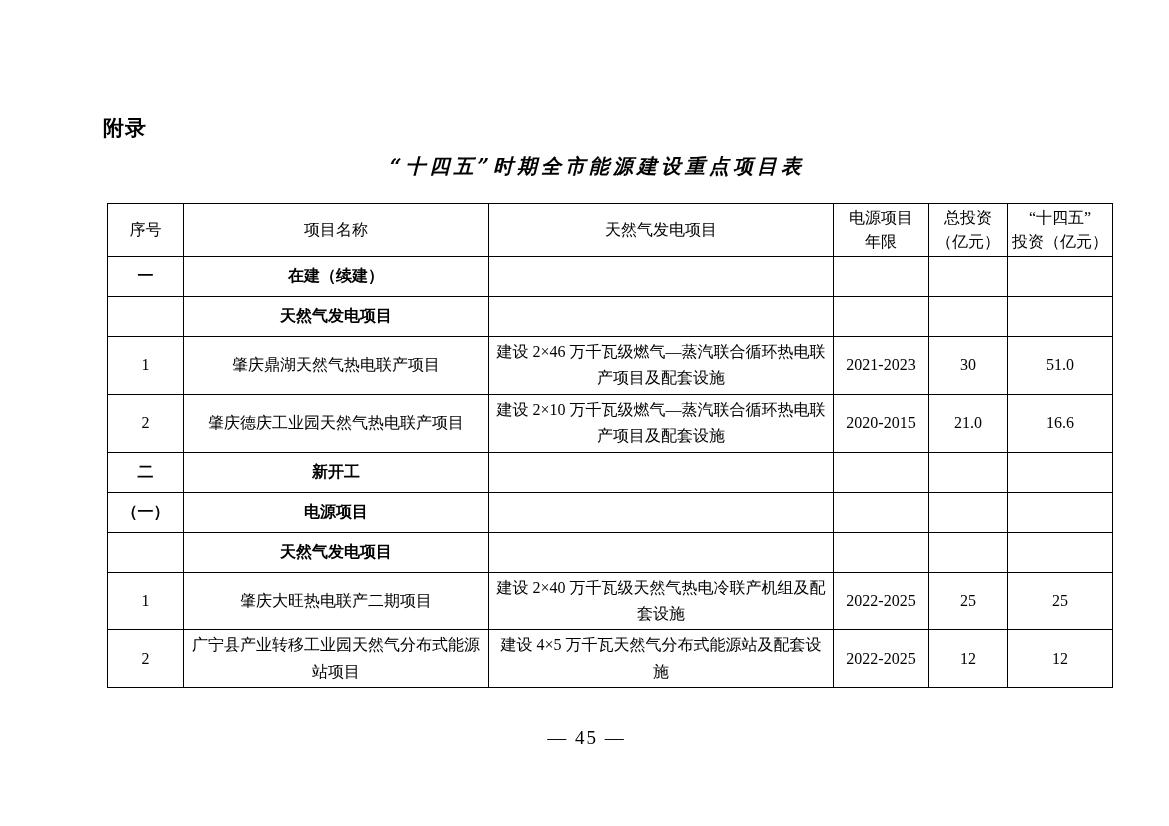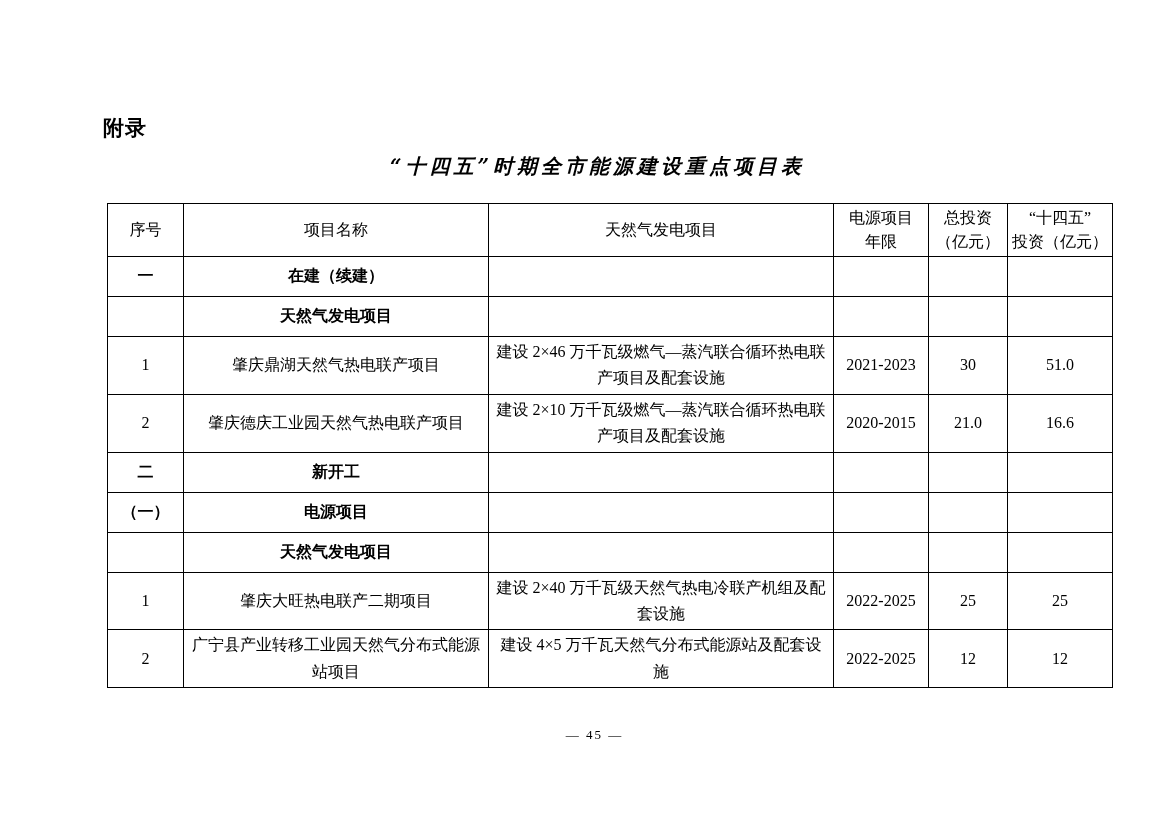--- a/index.html
+++ b/index.html
@@ -69,28 +69,28 @@
   }
   .bold { font-weight: bold; }
   tr.rh-hdr  { height: 50px; }
   tr.rh-sec  { height: 40px; }
   tr.rh-proj { height: 54px; }
   tr.rh-sec2 { height: 38px; }
   tr.rh-proj2{ height: 57px; }
   .hdr-line { line-height: 24px; }
   .page-number {
     position: absolute;
-    left: 84px;
+    left: 76px;
     top: 727px;
     width: 1005px;
     padding-left: 16px;
     box-sizing: border-box;
     text-align: center;
     font-family: "Liberation Serif", serif;
-    font-size: 13px;
+    font-size: 19px;
     letter-spacing: 2px;
   }
 </style>
 </head>
 <body>
 
 <div class="page">
 
   <div class="appendix">附录</div>
 

